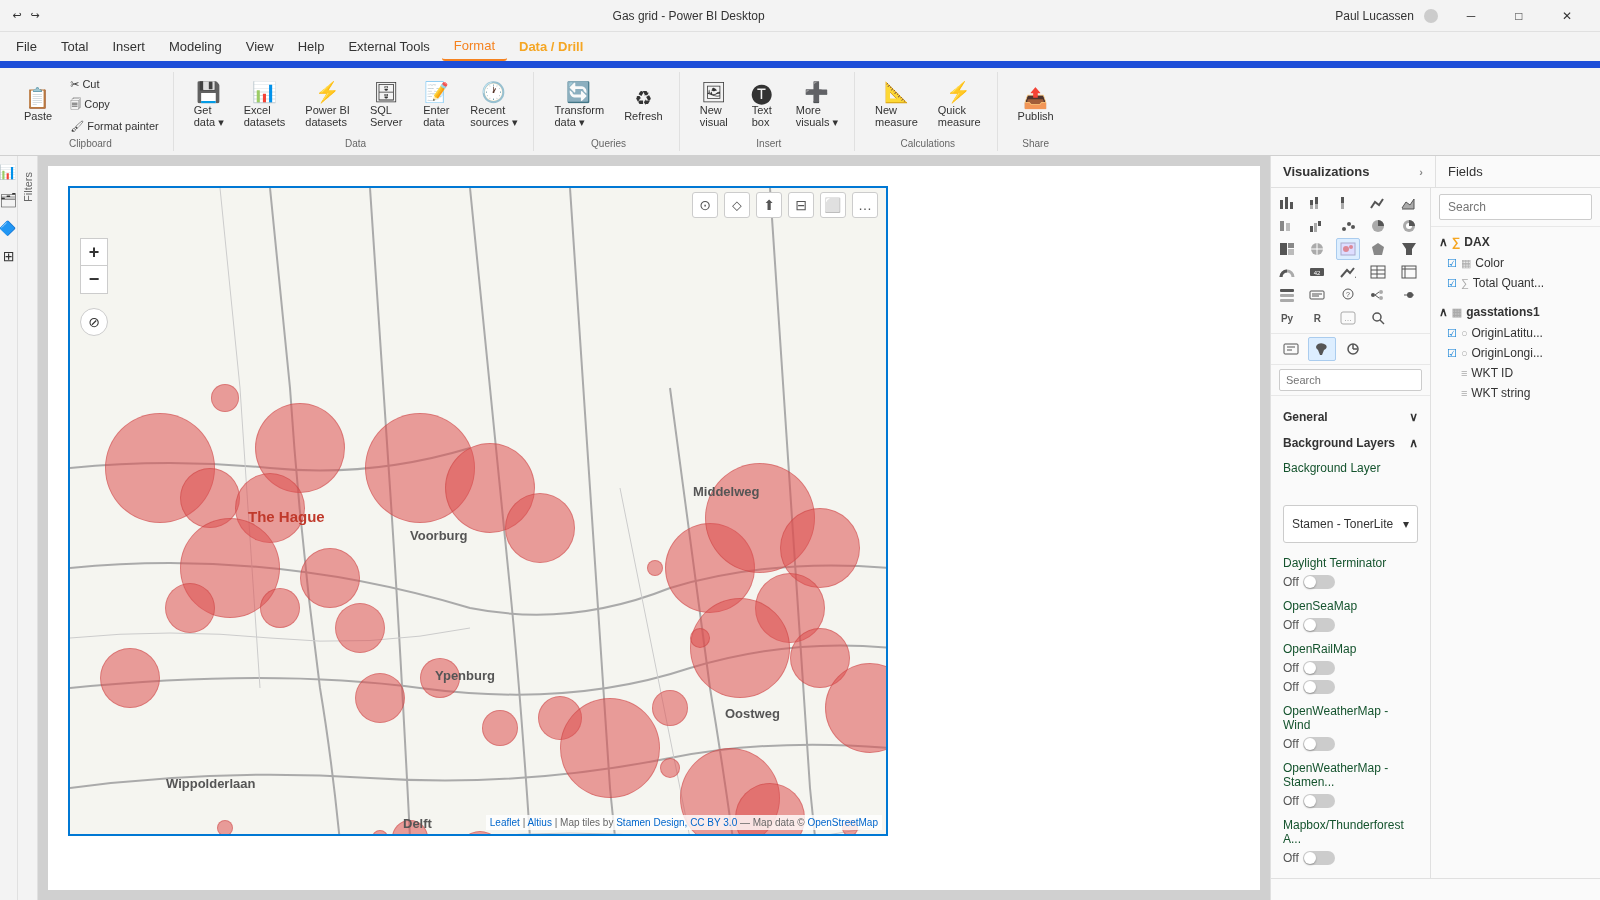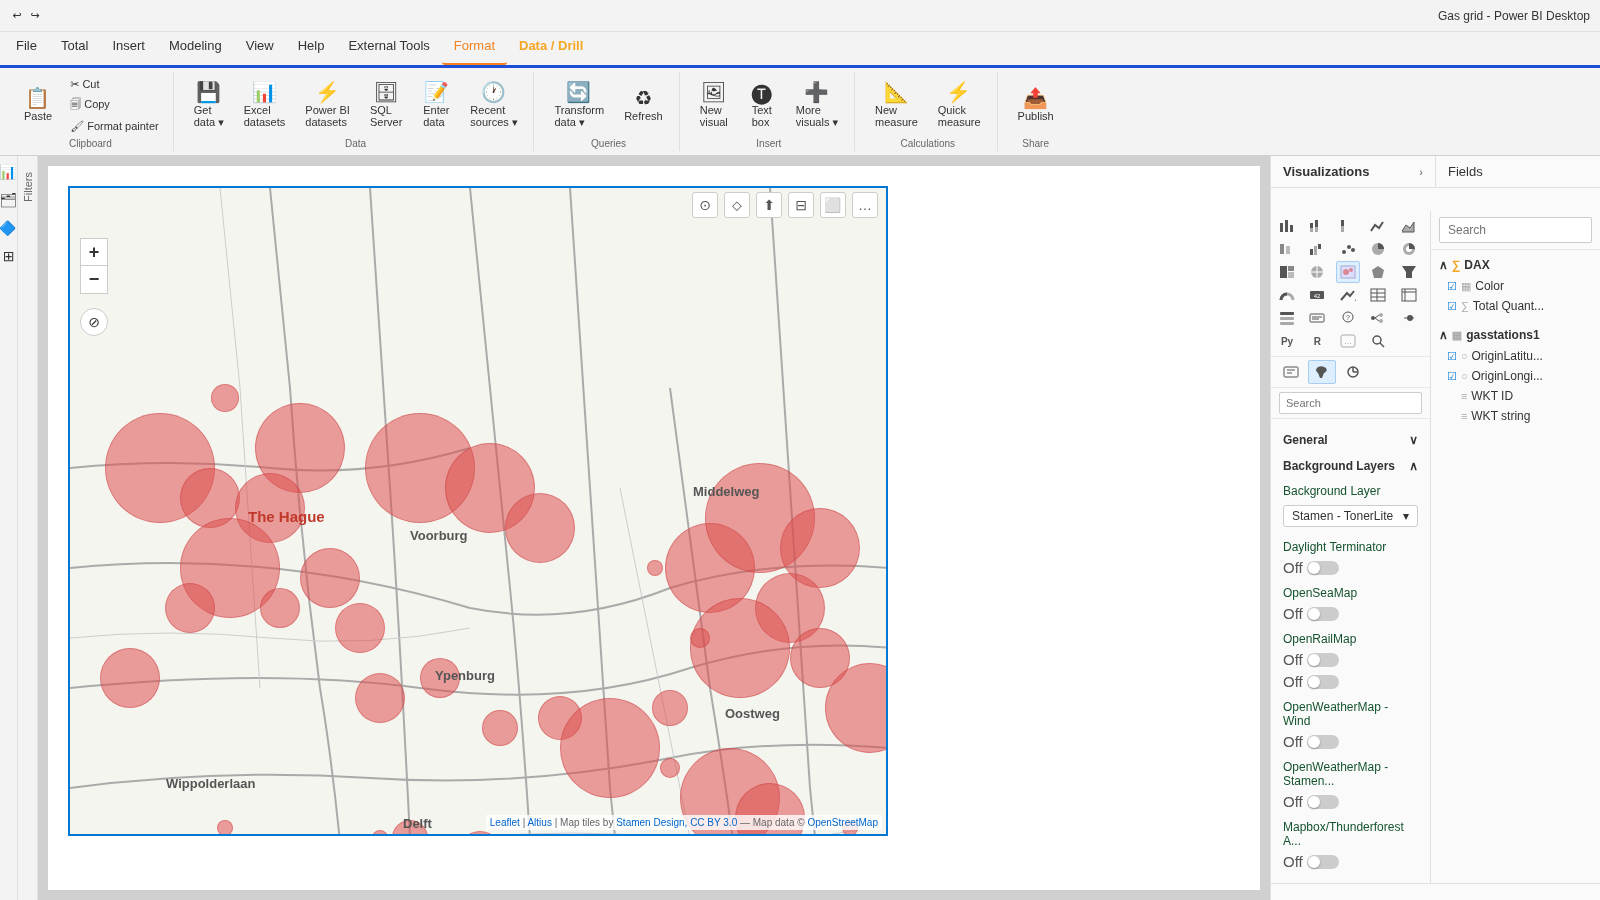--- a/index.html
+++ b/index.html
@@ -21,21 +21,22 @@
     .title-btn { width: 14px; height: 14px; cursor: pointer; display: flex; align-items: center; justify-content: center; font-size: 11px; }
     .undo-redo { display: flex; gap: 4px; }
     .window-controls { display: flex; gap: 2px; }
     .win-btn { width: 46px; height: 32px; display: flex; align-items: center; justify-content: center; font-size: 12px; cursor: pointer; }
 
     
     .menu-bar {
       height: 36px;
       background: #f3f3f3;
       display: flex;
-      border-bottom: 3px solid #1d4ed8;
+      align-items: center;
+      border-bottom: 7px solid #1d4ed8;
       padding: 0 4px;
     }
     .menu-item {
       padding: 6px 12px;
       cursor: pointer;
       font-size: 13px;
       border-radius: 3px;
     }
     .menu-item.active-tab { color: #f5821f; border-bottom: 2px solid #f5821f; }
     .menu-item.yellow-tab { color: #f5a623; font-weight: 600; }
@@ -236,21 +237,20 @@
       padding: 2px 4px;
     }
 
     
     .right-panel {
       width: 330px;
       background: #fafafa;
       border-left: 1px solid #e0e0e0;
       display: flex;
       flex-direction: column;
-      gap: 23px;
     }
     .viz-icon {
       width: 24px;
       height: 22px;
       display: flex;
       align-items: center;
       justify-content: center;
       cursor: pointer;
       border-radius: 2px;
       font-size: 12px;
@@ -319,21 +319,21 @@
       display: flex;
       align-items: center;
       justify-content: space-between;
       padding: 5px 12px;
       font-size: 12px;
     }
     .format-label { color: #14532d; }
     .toggle-off {
       display: flex;
       align-items: center;
-      font-size: 15px;
+      font-size: 12px;
       color: #555;
       gap: 4px;
     }
     .toggle-track {
       width: 32px;
       height: 14px;
       background: #ccc;
       border-radius: 7px;
       position: relative;
       cursor: pointer;
@@ -347,25 +347,26 @@
       top: 1px;
       left: 1px;
       box-shadow: 0 1px 2px rgba(0,0,0,0.3);
     }
     .dropdown-select {
       display: flex;
       align-items: center;
       justify-content: space-between;
       border: 1px solid #ccc;
       border-radius: 3px;
-      padding: 3px 8px;
+      padding: 11px 8px;
       font-size: 12px;
       cursor: pointer;
       background: white;
       min-width: 120px;
+      margin-top: 23px;
     }
 
     
     .filters-sidebar {
       width: 20px;
       background: #f3f3f3;
       border-right: 1px solid #e0e0e0;
       display: flex;
       flex-direction: column;
       align-items: center;
@@ -410,20 +411,29 @@
 <body>
 
 <div class="title-bar">
   <div class="title-bar-left">
     <div class="undo-redo">
       <div class="title-btn">↩</div>
       <div class="title-btn">↪</div>
     </div>
   </div>
   <div class="title-bar-center">Gas grid - Power BI Desktop</div>
+  <div class="title-bar-right">
+    <span>Paul Lucassen</span>
+    <div style="width:14px;height:14px;background:#ccc;border-radius:50%;display:inline-block;"></div>
+    <div class="window-controls">
+      <div class="win-btn">─</div>
+      <div class="win-btn">□</div>
+      <div class="win-btn close">✕</div>
+    </div>
+  </div>
 </div>
 
 <div class="menu-bar">
   <div class="menu-item">File</div>
   <div class="menu-item">Total</div>
   <div class="menu-item">Insert</div>
   <div class="menu-item">Modeling</div>
   <div class="menu-item">View</div>
   <div class="menu-item">Help</div>
   <div class="menu-item">External Tools</div>

